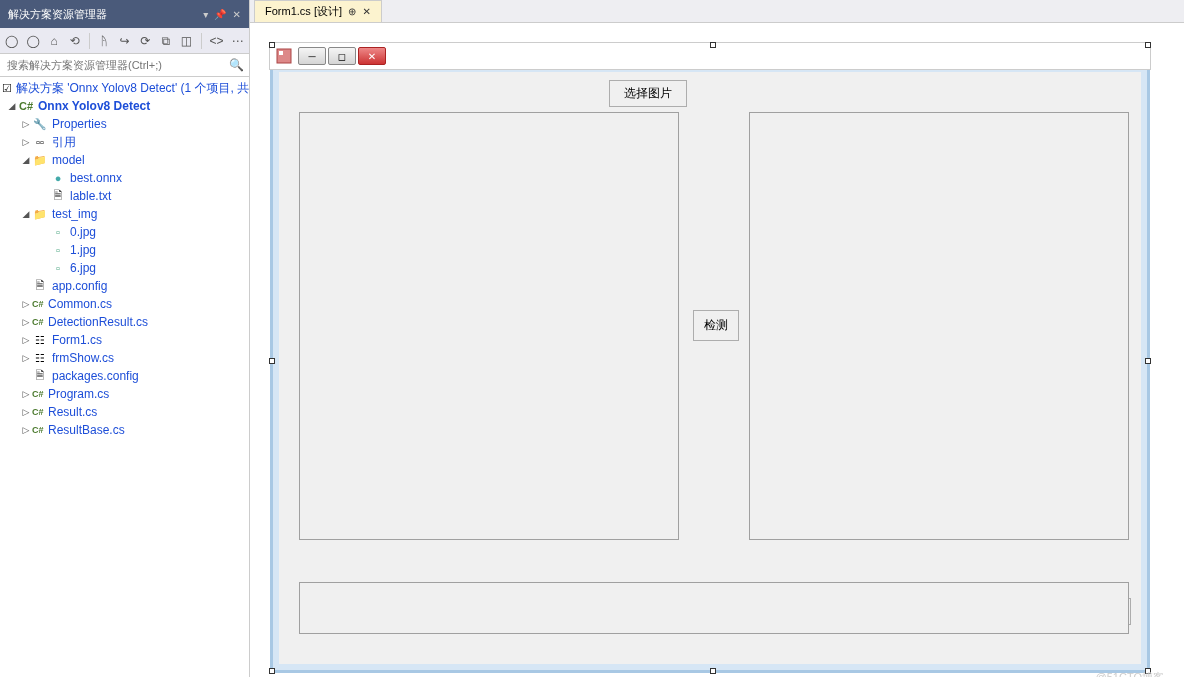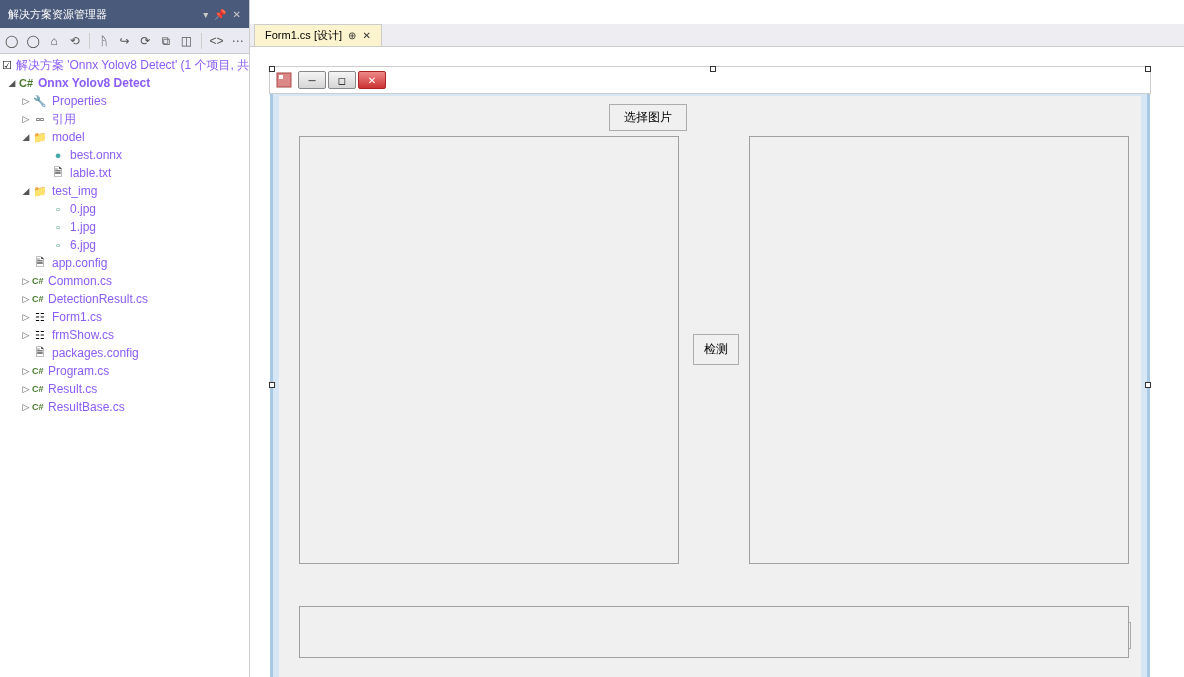--- a/index.html
+++ b/index.html
@@ -105,21 +105,21 @@
     .tree-expander.empty { visibility: hidden; }
     .tree-icon {
       width: 16px;
       height: 16px;
       margin-right: 4px;
       display: inline-flex;
       align-items: center;
       justify-content: center;
       font-size: 11px;
     }
-    .tree-label { font-size: 12px; color: #8b5cf6; }
+    .tree-label { font-size: 12px; color: #1d4ed8; }
     .tree-label.bold { font-weight: bold; }
     
     .ind-0 { padding-left: 2px; }
     .ind-1 { padding-left: 6px; }
     .ind-2 { padding-left: 20px; }
     .ind-3 { padding-left: 38px; }
     
     .cs-badge {
       display: inline-block;
       font-size: 9px;
@@ -135,21 +135,20 @@
       flex-direction: column;
       background: #fff;
     }
     .tab-strip {
       background: #eeeef2;
       display: flex;
       align-items: flex-end;
       height: 24px;
       padding-left: 4px;
       border-bottom: 1px solid #ccc;
-      margin-top: 24px;
     }
     .tab {
       background: #fcf3cf;
       border: 1px solid #ccc;
       border-bottom: none;
       padding: 3px 10px;
       font-size: 11px;
       display: flex;
       align-items: center;
       gap: 6px;
@@ -265,20 +264,24 @@
     <span class="toolbar-icon">ᚤ</span>
     <span class="toolbar-icon">↪</span>
     <span class="toolbar-icon">⟳</span>
     <span class="toolbar-icon">⧉</span>
     <span class="toolbar-icon">◫</span>
     <span class="toolbar-sep"></span>
     <span class="toolbar-icon">&lt;&gt;</span>
     <span class="toolbar-icon">⋯</span>
   </div>
 
+  <div class="search-box">
+    <input class="search-input" placeholder="搜索解决方案资源管理器(Ctrl+;)" style="">
+    <span class="search-icon">🔍</span>
+  </div>
 
   <div class="tree">
     <div class="tree-item ind-0">
       <span class="tree-expander empty"></span>
       <span class="tree-icon">☑</span>
       <span class="tree-label">解决方案 'Onnx Yolov8 Detect' (1 个项目, 共</span>
     </div>
     <div class="tree-item ind-1">
       <span class="tree-expander">◢</span>
       <span class="tree-icon" style="color:#4b7a2e;font-weight:bold;">C#</span>

